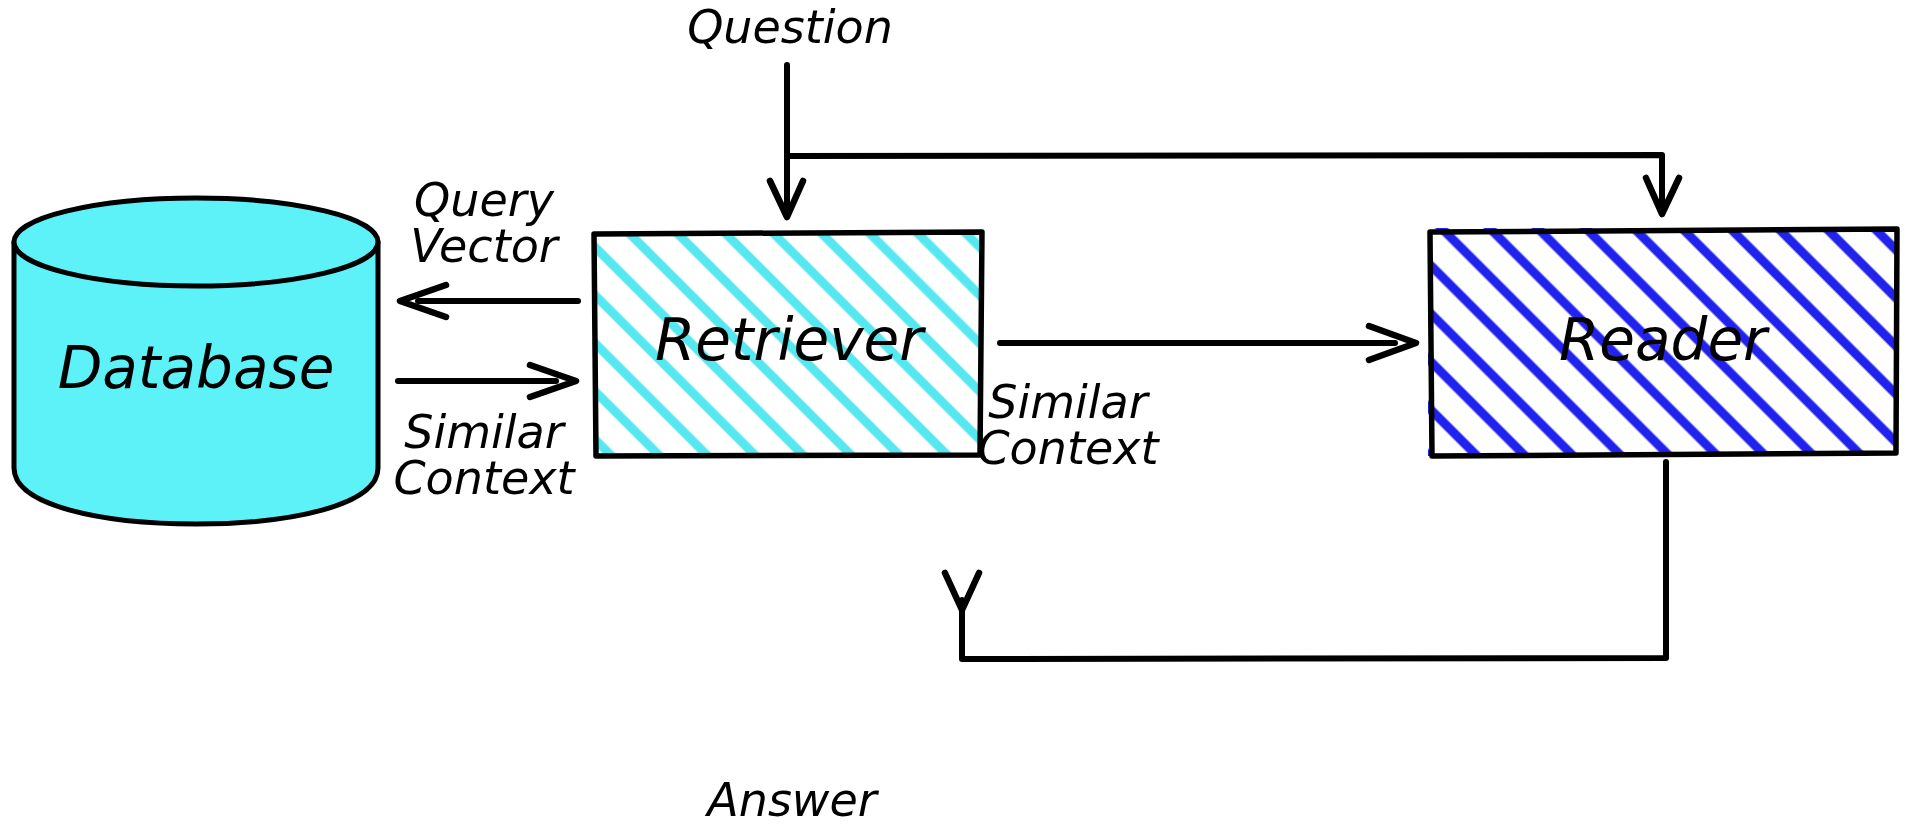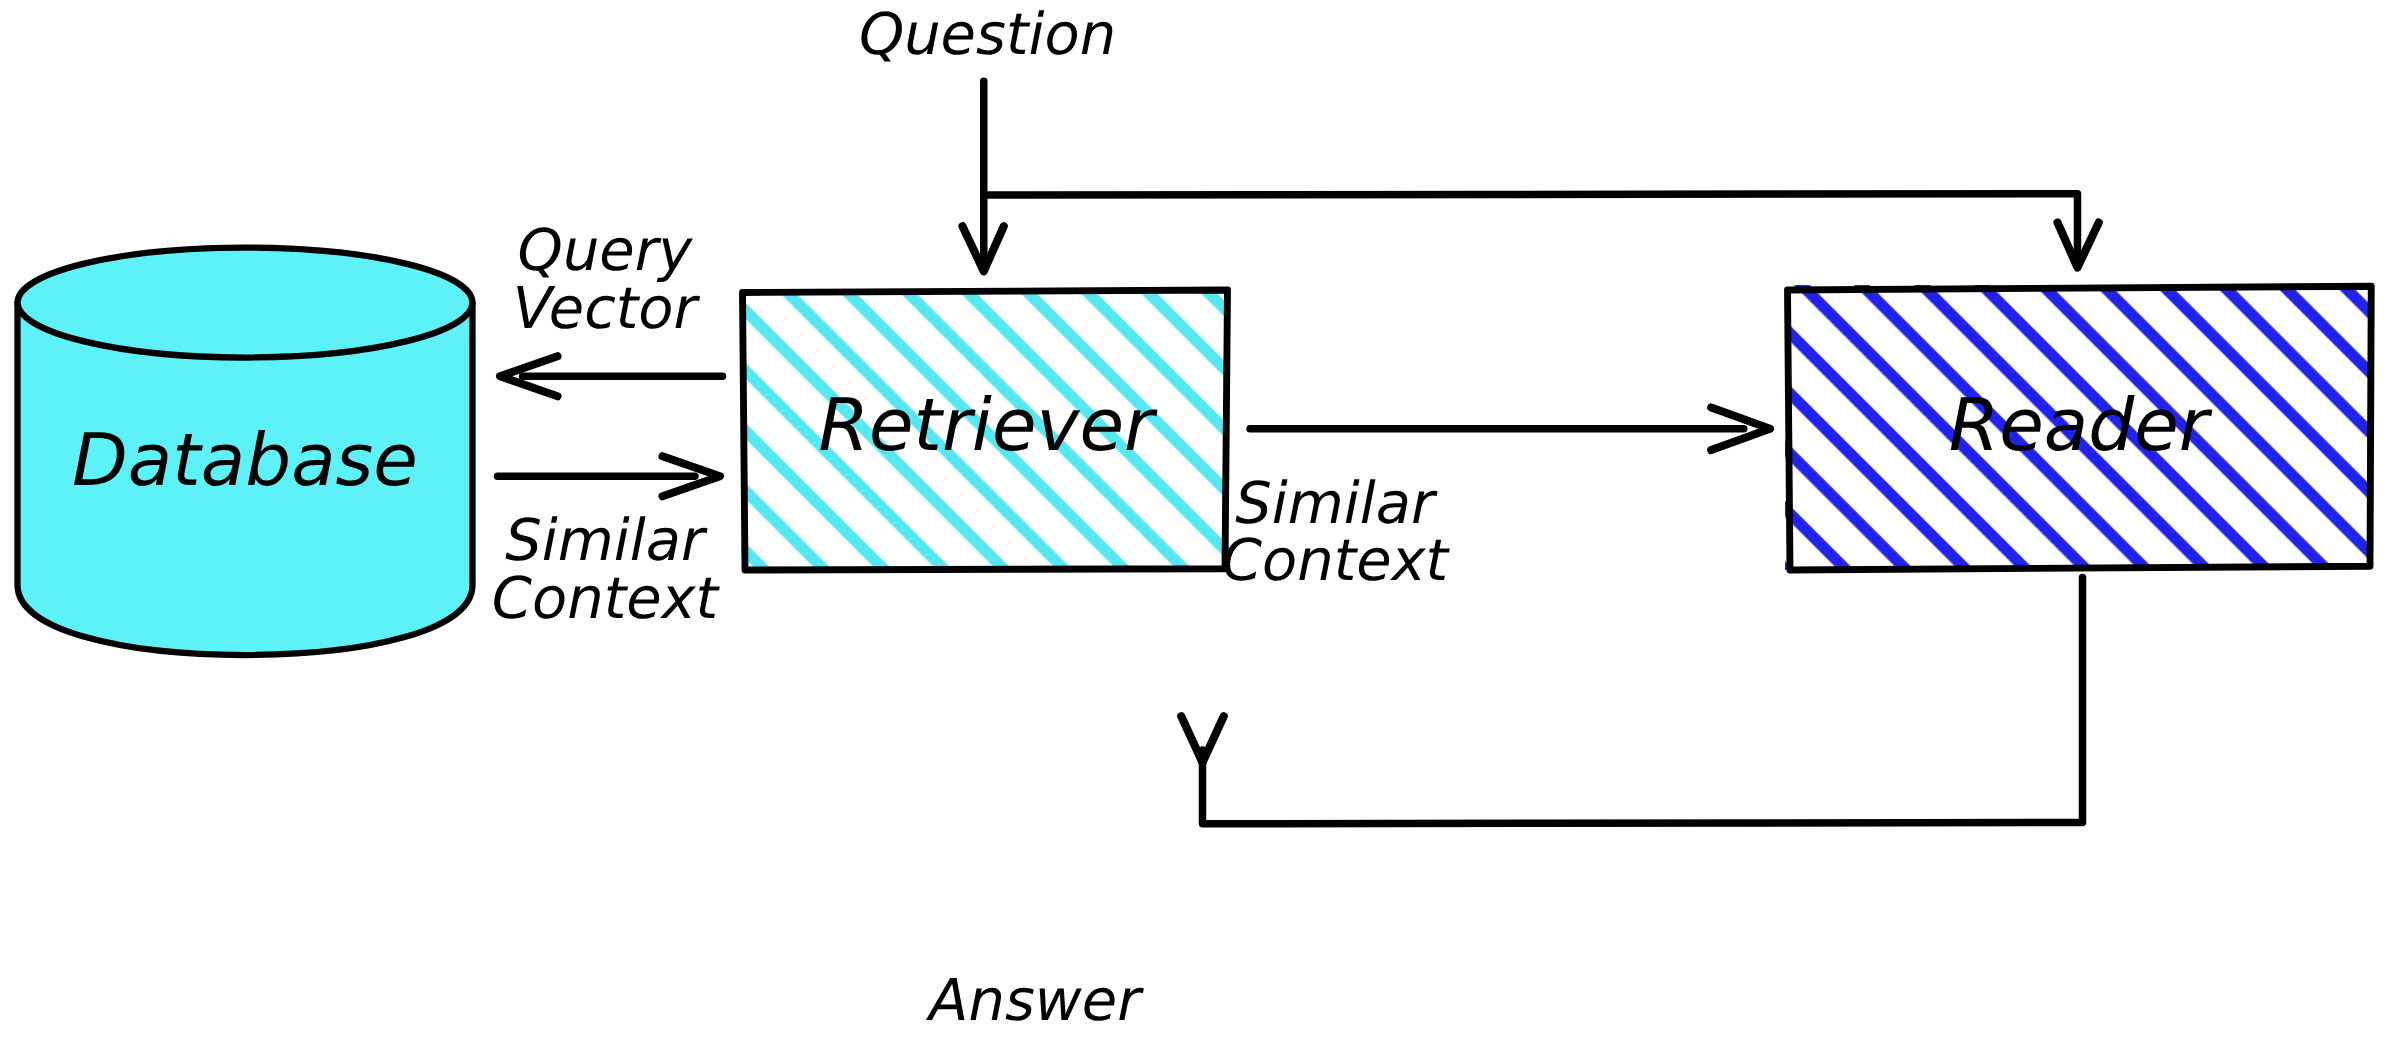--- a/index.html
+++ b/index.html
@@ -155,15 +155,15 @@
       <path class="arrow-line" d="M 1666 462 L 1666 658 L 962 659 L 962 600"></path>
       <path class="arrow-head" d="M 945 573 L 962 610 L 979 573"></path>
     </g>
 
     <text class="hand-text term-label" x="790" y="678" text-anchor="middle" transform="translate(0,0)" style="display:none"></text>
     <text class="hand-text term-label" x="790" y="672" text-anchor="middle" style="display:none"></text>
     <text class="hand-text term-label" x="792" y="672" text-anchor="middle" style="display:none"></text>
   </svg>
 
   <div style="position:absolute; left:0; top:0; width:1920px; height:840px; pointer-events:none;">
-    <div style="position:absolute; left:792px; top:800px; transform:translate(-50%,-50%); font-family:'DejaVu Sans', sans-serif; font-style:italic; font-size:46px; color:#000;margin-left:36px;">Answer</div>
+    <div style="position:absolute; left:792px; top:800px; transform:translate(-50%,-50%); font-family:'DejaVu Sans', sans-serif; font-style:italic; font-size:46px; color:#000;">Answer</div>
   </div>
 </div>
 
 </body></html>

